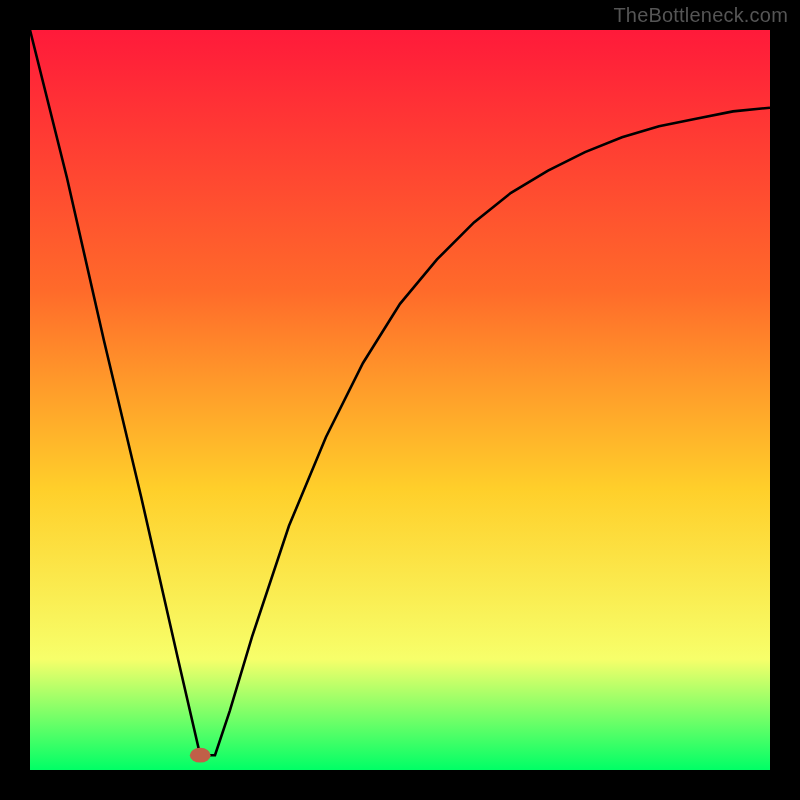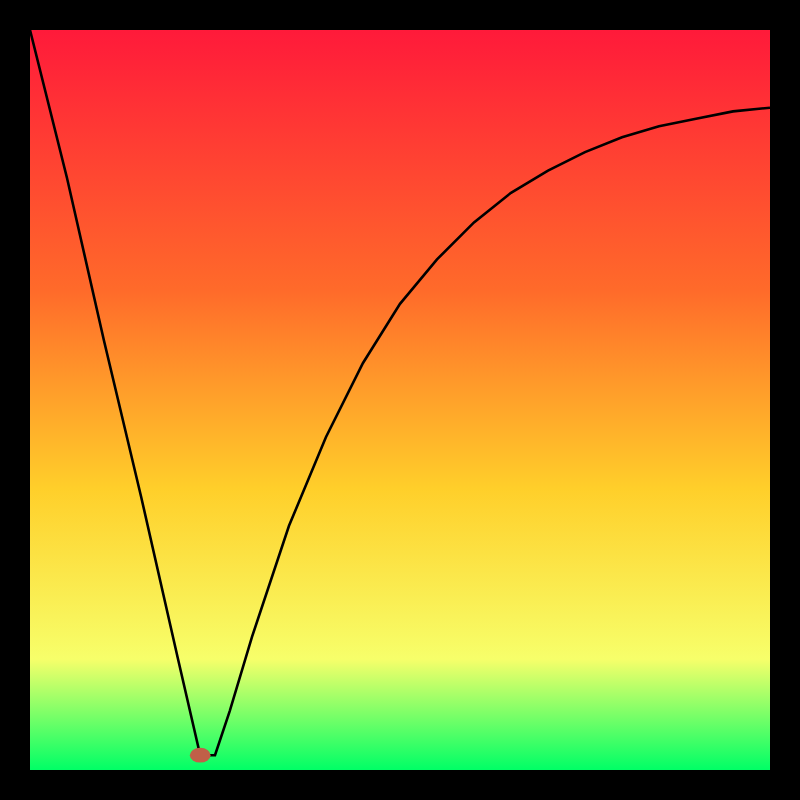--- a/index.html
+++ b/index.html
@@ -31,20 +31,21 @@
     color: #555;
     font-size: 20px;
     font-weight: 500;
     letter-spacing: 0.2px;
   }
 </style>
 </head>
 <body>
 
 <div class="frame">
+  <div class="watermark">TheBottleneck.com</div>
 
   <div class="plot">
     <svg id="chart-svg" width="740" height="740" viewBox="0 0 100 100" preserveAspectRatio="none">
       <defs>
         <linearGradient id="bg-grad" x1="0" y1="0" x2="0" y2="1">
           <stop id="g0" offset="0%" stop-color="#ff1a3a"></stop>
           <stop id="g1" offset="35%" stop-color="#ff6a2a"></stop>
           <stop id="g2" offset="62%" stop-color="#ffcf2a"></stop>
           <stop id="g3" offset="85%" stop-color="#f7ff6a"></stop>
           <stop id="g4" offset="100%" stop-color="#00ff66"></stop>

